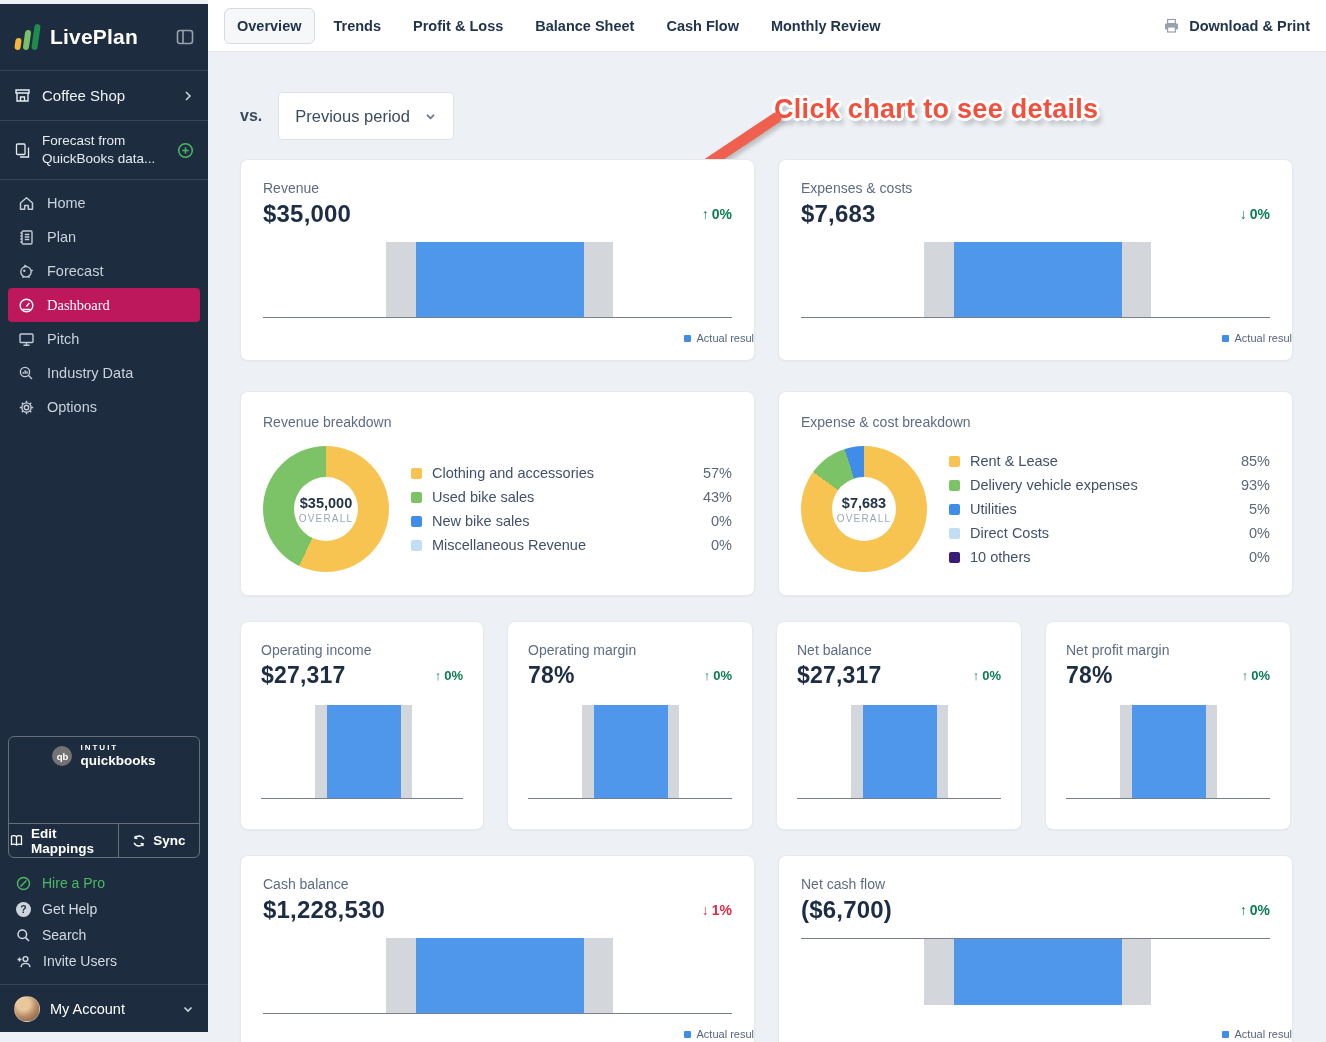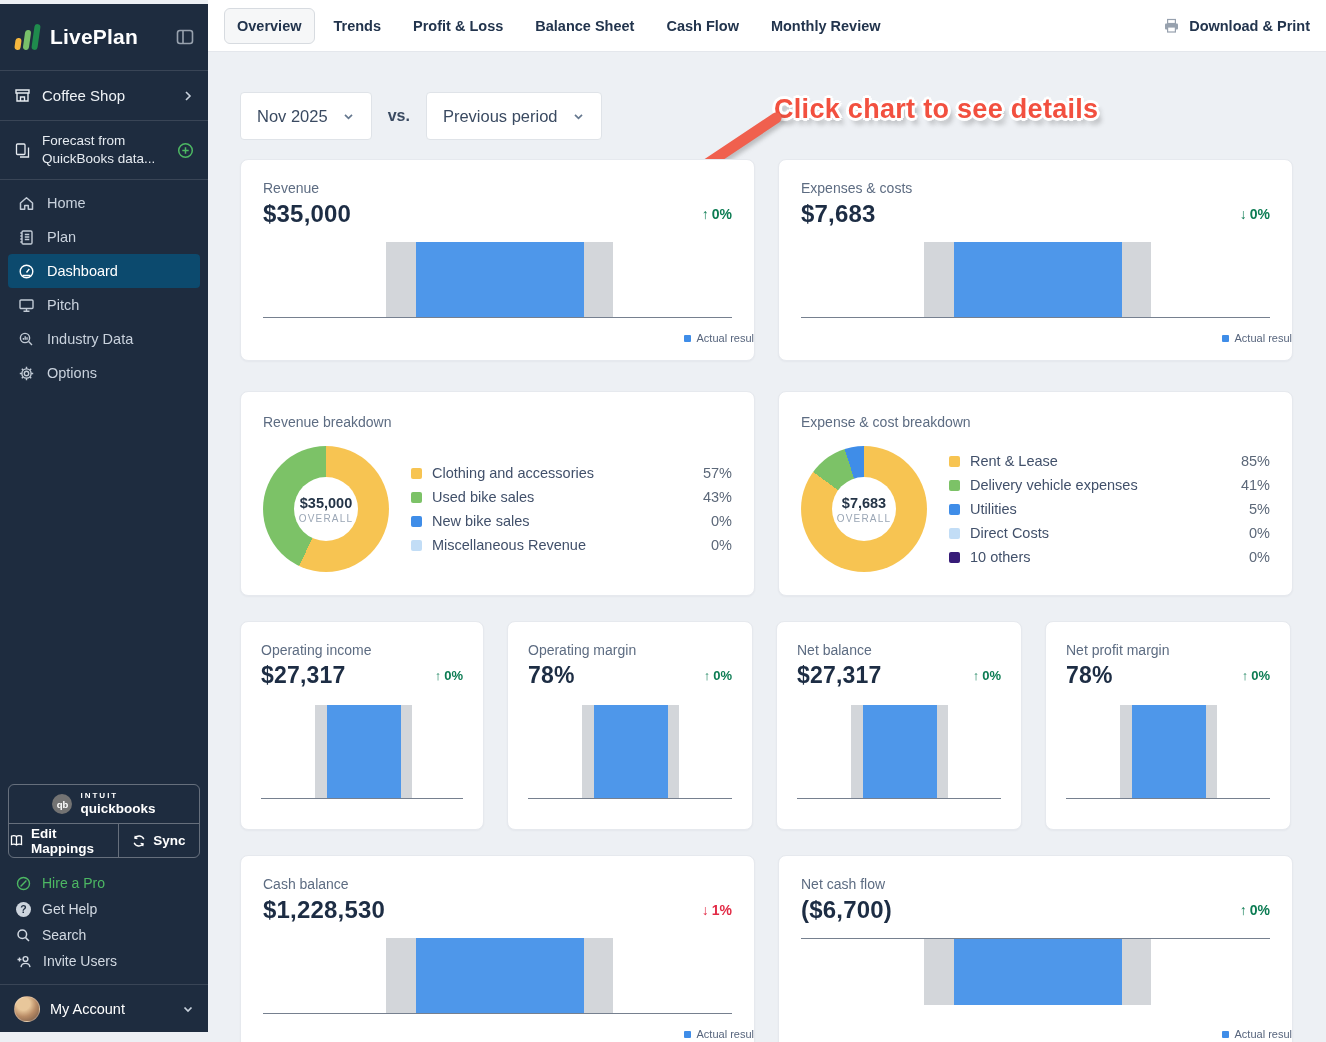--- a/index.html
+++ b/index.html
@@ -12,30 +12,30 @@
   .brand-text { color:#fff; font-size:21px; font-weight:bold; letter-spacing:.2px; margin-left:8px; flex:1; }
   .collapse-btn { width:18px; height:18px; opacity:.85; cursor:pointer; }
   .side-div { border-top:1px solid rgba(255,255,255,.12); }
   .company-row { height:49px; display:flex; align-items:center; padding:0 14px; gap:11px; font-size:15px; color:#eef2f6; cursor:pointer; }
   .company-row .grow { flex:1; }
   .forecast-row { min-height:58px; display:flex; align-items:center; padding:8px 14px; gap:11px; cursor:pointer; }
   .forecast-text { font-size:13.5px; line-height:1.3; color:#e6ebf1; flex:1; }
   .plus-circ { flex:0 0 auto; }
   .nav { padding:6px 8px 0 8px; }
   .nav-item { height:34px; display:flex; align-items:center; gap:12px; padding:0 8px 0 10px; font-size:14.5px; color:#c9d2dd; border-radius:4px; cursor:pointer; }
-  .nav-item.active { background:#0c4a6e; color:#fff; }
+  .nav-item.active { background:#be185d; color:#fff;font-family:Liberation Serif, serif; }
   .nav-item .ic { width:17px; height:17px; display:inline-flex; }
   .side-spacer { flex:1; }
   .qb-box { margin:0 8px; border:1px solid rgba(255,255,255,.32); border-radius:6px; overflow:hidden; }
   .qb-top { height:38px; display:flex; align-items:center; justify-content:center; gap:8px; cursor:pointer; }
   .qb-circle { width:20px; height:20px; border-radius:50%; background:#737373; color:#fff; font-size:9.5px; font-weight:bold; display:flex; align-items:center; justify-content:center; }
   .qb-words { line-height:1; }
   .qb-intuit { font-size:8px; font-weight:bold; letter-spacing:2px; color:#fff; text-transform:uppercase; }
   .qb-name { font-size:13.5px; font-weight:bold; color:#fff; margin-top:2px; }
-  .qb-actions { display:flex; border-top:1px solid rgba(255,255,255,.32); height:34px; }
+  .qb-actions { display:flex; border-top:1px solid rgba(255,255,255,.32); height:34px;margin-top:48px; }
   .qb-btn { display:flex; align-items:center; justify-content:center; gap:7px; font-size:13.5px; font-weight:bold; color:#fff; cursor:pointer; }
   .qb-btn.left { flex:1.35; border-right:1px solid rgba(255,255,255,.32); }
   .qb-btn.right { flex:1; }
   .side-links { padding:12px 16px 10px 16px; }
   .side-link { height:26px; display:flex; align-items:center; gap:11px; font-size:14px; color:#d3dae3; cursor:pointer; }
   .side-link.green { color:#4db863; }
   .help-circ { width:15px; height:15px; border-radius:50%; background:#cdd4dd; color:#1e2c3f; font-size:10.5px; font-weight:bold; display:flex; align-items:center; justify-content:center; }
   .account-row { border-top:1px solid rgba(255,255,255,.12); height:48px; display:flex; align-items:center; padding:0 14px; gap:10px; cursor:pointer; }
   .avatar { width:26px; height:26px; border-radius:50%; background:radial-gradient(circle at 35% 28%, #e8c79b 0 28%, #b98c66 55%, #6b5140 100%); border:1px solid rgba(255,255,255,.25); }
   .account-label { flex:1; font-size:14.5px; color:#fff; }
@@ -169,20 +169,30 @@
     </div>
     <div class="nav-item">
       <span class="ic">
           <svg width="17" height="17" viewBox="0 0 17 17" fill="none" stroke="#c2cbd6" stroke-width="1.4">
             <rect x="4" y="2" width="10" height="13" rx="1.2"></rect>
             <path d="M6.8 5.5h4.5M6.8 8h4.5M6.8 10.5h4.5M2.3 4h1.7M2.3 7h1.7M2.3 10h1.7M2.3 13h1.7"></path>
           </svg>
         </span>
       <span>Plan</span>
     </div>
+    <div class="nav-item">
+      <span class="ic">
+          <svg width="17" height="17" viewBox="0 0 17 17" fill="none" stroke="#c2cbd6" stroke-width="1.4">
+            <circle cx="8" cy="8.8" r="5.2"></circle>
+            <path d="M5.8 4.5 7 2.5l2 1.4M13.2 7.5h1.6M5 13.4v1.6M11 13.4v1.6"></path>
+            <circle cx="6.3" cy="7.8" r=".5" fill="#c2cbd6"></circle>
+          </svg>
+        </span>
+      <span>Forecast</span>
+    </div>
     <div class="nav-item active">
       <span class="ic">
           <svg width="17" height="17" viewBox="0 0 17 17" fill="none" stroke="#ffffff" stroke-width="1.4">
             <circle cx="8.5" cy="8.5" r="6.3"></circle>
             <path d="M8.5 9.5 11.3 6M4.5 12.5h8"></path>
           </svg>
         </span>
       <span>Dashboard</span>
     </div>
     <div class="nav-item">
@@ -305,28 +315,20 @@
           <rect x="4.6" y="9" width="7.8" height="5" fill="#fff" stroke="#97a1ae" stroke-width="1.2"></rect>
         </svg>
       </span>
     <span>Download &amp; Print</span>
   </div>
 </div>
 
 <div class="main">
 
   <div class="controls">
-    <div class="select-btn">
-      <span>Nov 2025</span>
-      <span class="chev">
-          <svg width="13" height="13" viewBox="0 0 13 13" fill="none" stroke="#66788f" stroke-width="1.7">
-            <path d="M3 4.8 6.5 8.3 10 4.8"></path>
-          </svg>
-        </span>
-    </div>
     <span class="vs">vs.</span>
     <div class="select-btn">
       <span>Previous period</span>
       <span class="chev">
           <svg width="13" height="13" viewBox="0 0 13 13" fill="none" stroke="#66788f" stroke-width="1.7">
             <path d="M3 4.8 6.5 8.3 10 4.8"></path>
           </svg>
         </span>
     </div>
   </div>
@@ -421,21 +423,21 @@
         </div>
         <div class="bd-legend">
           <div class="bd-item">
             <span class="bd-sq" style="background: rgb(247, 196, 82);"></span>
             <span class="bd-label">Rent &amp; Lease</span>
             <span class="bd-pct">85%</span>
           </div>
           <div class="bd-item">
             <span class="bd-sq" style="background: rgb(124, 194, 103);"></span>
             <span class="bd-label">Delivery vehicle expenses</span>
-            <span class="bd-pct">41%</span>
+            <span class="bd-pct">93%</span>
           </div>
           <div class="bd-item">
             <span class="bd-sq" style="background: rgb(63, 141, 232);"></span>
             <span class="bd-label">Utilities</span>
             <span class="bd-pct">5%</span>
           </div>
           <div class="bd-item">
             <span class="bd-sq" style="background: rgb(194, 221, 246);"></span>
             <span class="bd-label">Direct Costs</span>
             <span class="bd-pct">0%</span>

